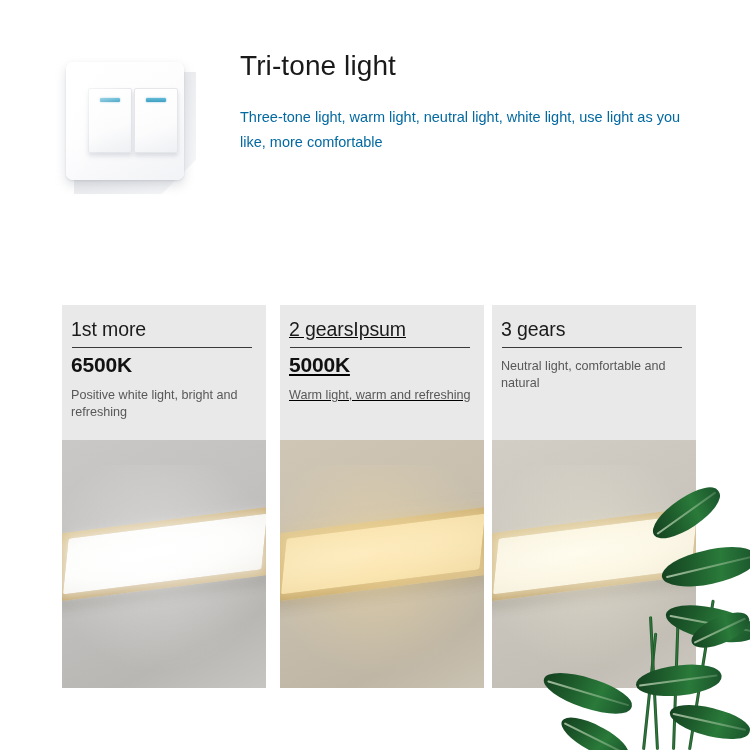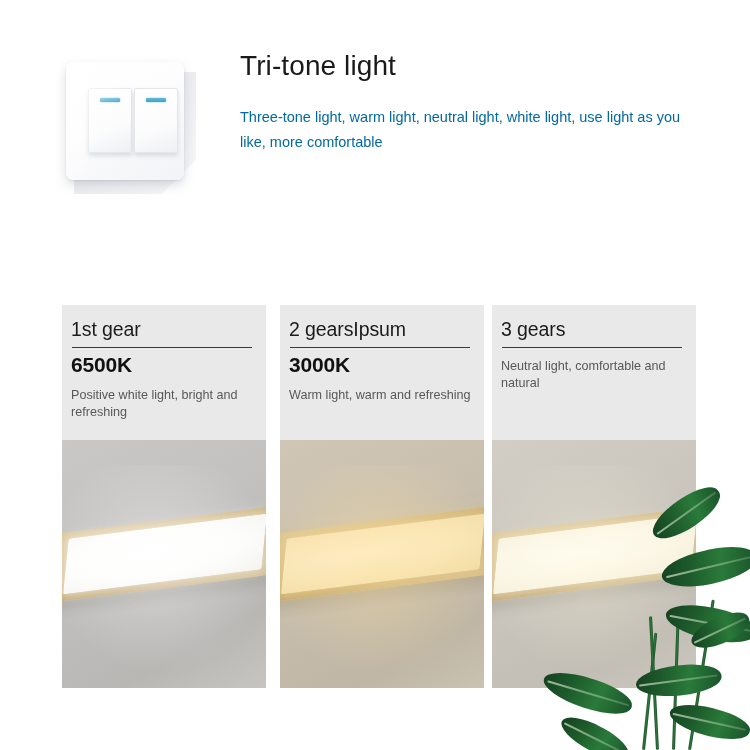--- a/index.html
+++ b/index.html
@@ -57,21 +57,21 @@
   }
   .hero-sub{
     position:absolute;left:240px;top:105px;width:450px;
     font-size:14.5px;color:#0369a1;line-height:1.72;font-weight:400;
   }
 
   
   .panels{position:absolute;left:0;top:305px;width:750px;height:385px;}
   .panel{position:absolute;top:0;width:204px;height:385px;}
   .panel.p1{left:62px;}
-  .panel.p2{left:280px;}
+  .panel.p2{left:280px;text-decoration:underline;}
   .panel.p3{left:492px;}
 
   .card{
     position:relative;width:100%;height:135px;background:#e9e9e9;
     box-sizing:border-box;padding:14px 10px 0 9px;
   }
   .card .gear{
     font-size:19.5px;color:#1b1b1b;font-weight:400;line-height:1.1;
     white-space:nowrap;letter-spacing:-.1px;
   }
@@ -170,41 +170,41 @@
     </div>
 
     <div class="hero-title">Tri-tone light</div>
     <div class="hero-sub">Three-tone light, warm light, neutral light, white light, use light as you like, more comfortable</div>
   </div>
 
   <div class="panels">
 
     <div class="panel p1">
       <div class="card">
-        <div class="gear">1st gear</div>
+        <div class="gear">1st more</div>
         <div class="rule"></div>
         <div class="kelvin">6500K</div>
         <div class="desc">Positive white light, bright and refreshing</div>
         <div class="notch"></div>
       </div>
       <div class="photo">
         <div class="ceil cool"></div>
         <div class="lamp">
           <div class="frame"></div>
           <div class="diff d6500"></div>
         </div>
         <div class="glow g6500"></div>
       </div>
     </div>
 
     <div class="panel p2">
       <div class="card">
         <div class="gear">2 gearsIpsum</div>
         <div class="rule"></div>
-        <div class="kelvin">3000K</div>
+        <div class="kelvin">5000K</div>
         <div class="desc">Warm light, warm and refreshing</div>
         <div class="notch"></div>
       </div>
       <div class="photo">
         <div class="ceil warm"></div>
         <div class="lamp">
           <div class="frame"></div>
           <div class="diff d3000"></div>
         </div>
         <div class="glow g3000"></div>

